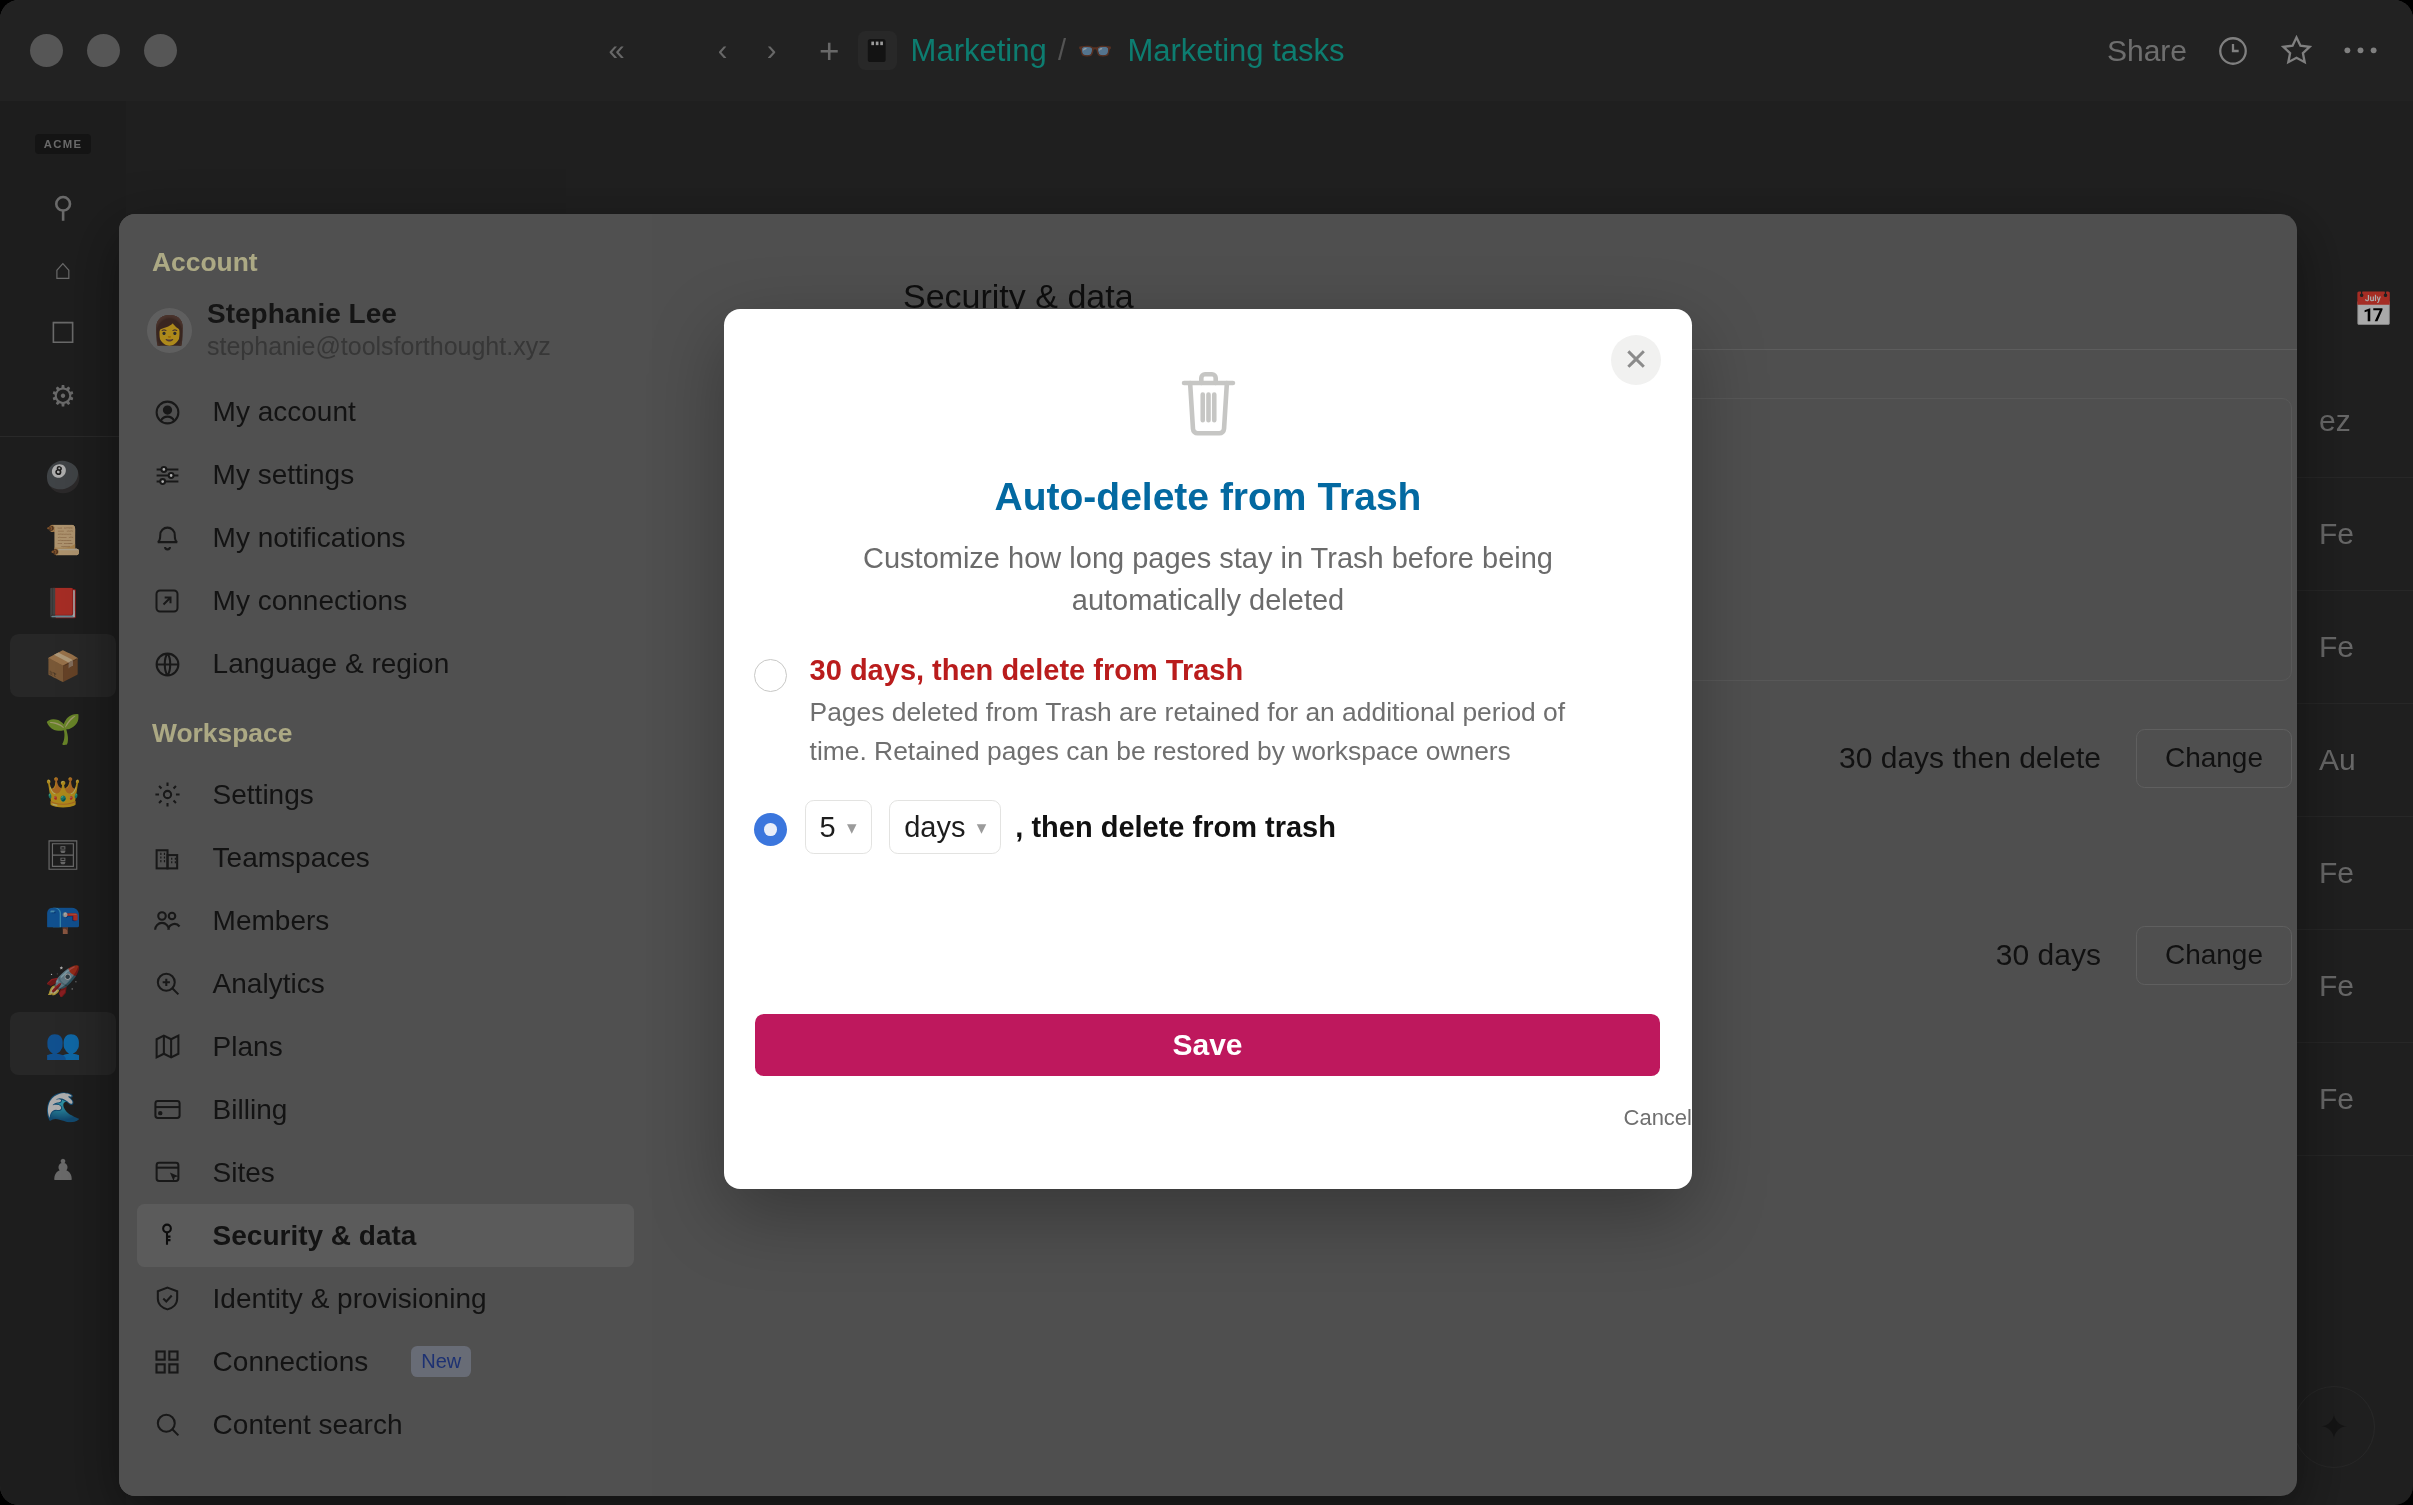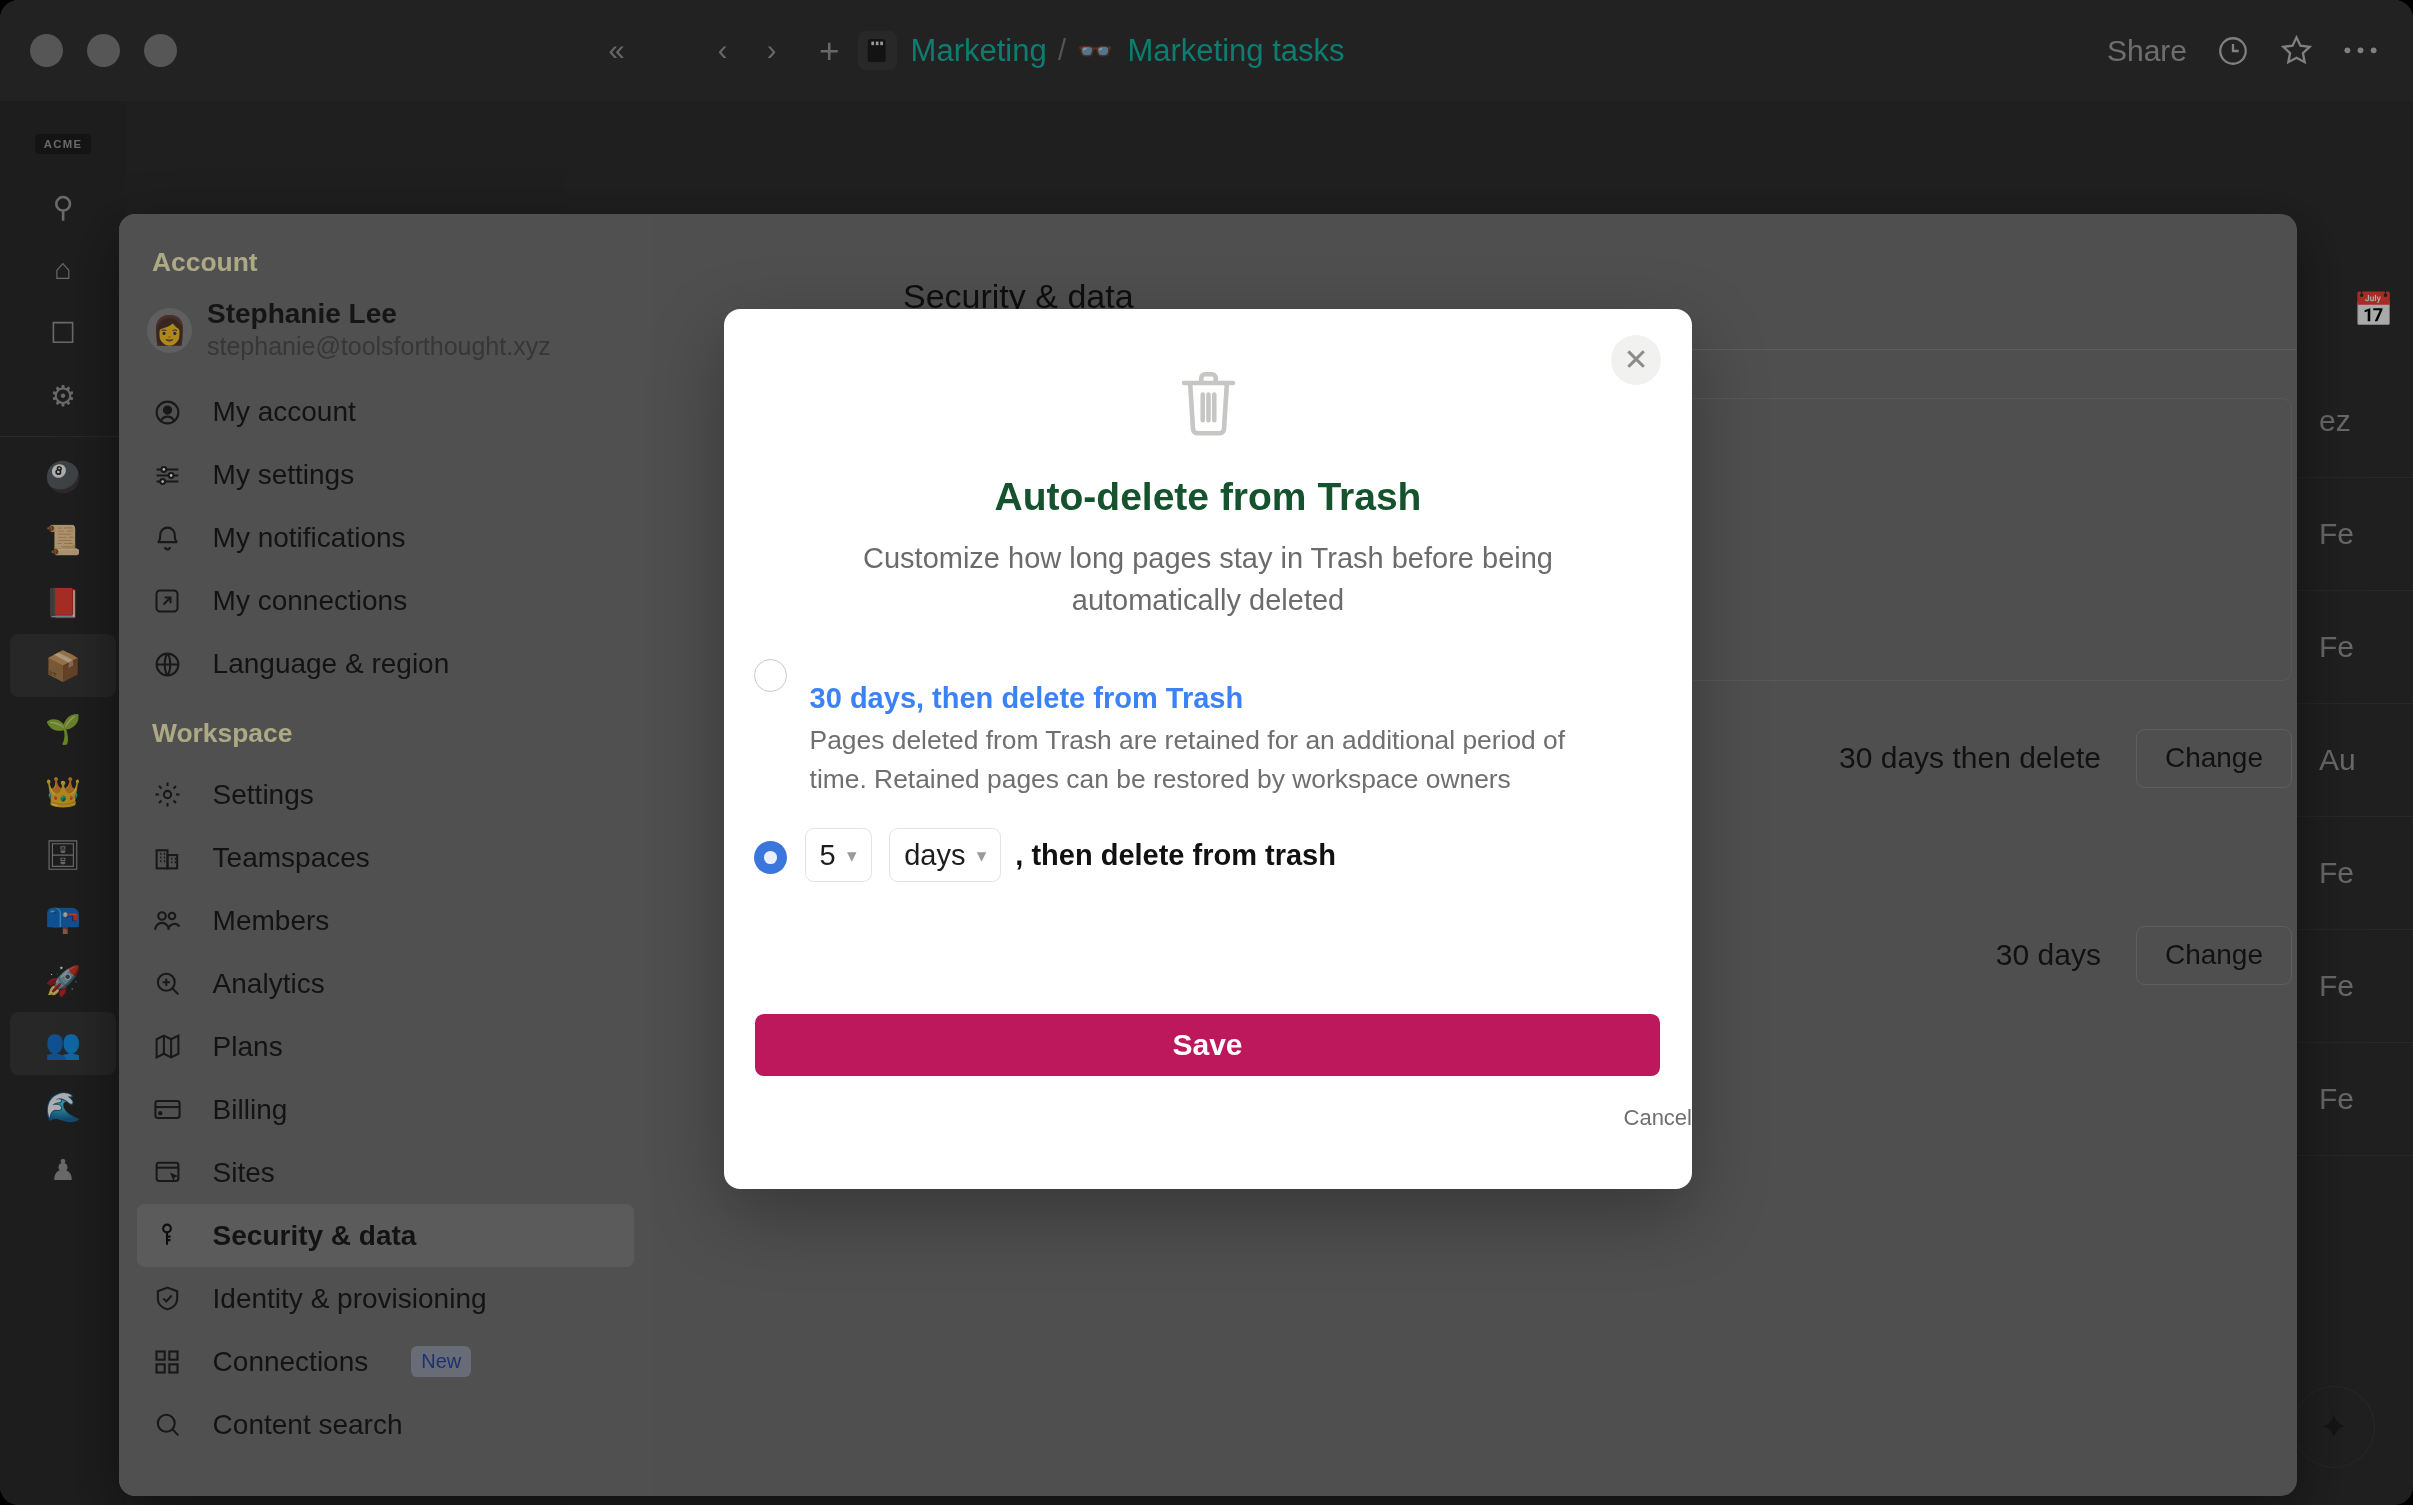--- a/index.html
+++ b/index.html
@@ -175,39 +175,39 @@
   #modal-close {
     position: absolute; right: 31px; top: 26.4px;
     width: 50px; height: 50px; border-radius: 50%;
     background: #f1f1f0; color: #8b8b8b;
     display: flex; align-items: center; justify-content: center;
     font-size: 30px; line-height: 1;
   }
   #modal-trash { margin-top: 58px; display: flex; justify-content: center; color: #c6c6c4; }
   #modal-title {
     margin-top: 33px; text-align: center;
-    font-size: 39px; font-weight: bold; color: #14532d;
+    font-size: 39px; font-weight: bold; color: #0369a1;
   }
   #modal-sub {
     margin: 17.6px auto 0; width: 691px; text-align: center;
     font-size: 29px; color: #6b6b6b; line-height: 1.45;
   }
 
   .opt-row { display: flex; margin: 33px 0 0 30px; }
   .radio {
     width: 33px; height: 33px; border-radius: 50%;
     border: 1.9px solid #c8c8c6; flex: 0 0 auto; margin-top: 5px;
   }
   .radio.sel {
     border: none; background: #3b76dd;
     display: flex; align-items: center; justify-content: center;
   }
   .radio.sel::after { content: ""; width: 12.6px; height: 12.6px; border-radius: 50%; background: #e9eef9; }
   .opt-body { margin-left: 22.6px; width: 811px; }
-  .opt-title { font-size: 29px; font-weight: bold; color: #3b82f6; margin-top: 28px; }
+  .opt-title { font-size: 29px; font-weight: bold; color: #b91c1c; }
   .opt-desc { font-size: 26.4px; color: #6f6f6f; line-height: 1.48; margin-top: 6.3px; }
 
   #opt2 { display: flex; align-items: center; margin: 29px 0 0 30px; }
   .selectbox {
     border: 0.6px solid #e3e3e1; border-radius: 8.8px;
     height: 54px; display: flex; align-items: center; gap: 11.3px;
     padding: 0 14px; margin-left: 17.6px; font-size: 29px; color: #1d1d1d;
   }
   .caret { color: #9b9b9b; font-size: 19px; }
   #opt2-tail { font-size: 29px; color: #111; font-weight: bold; margin-left: 14px; }

